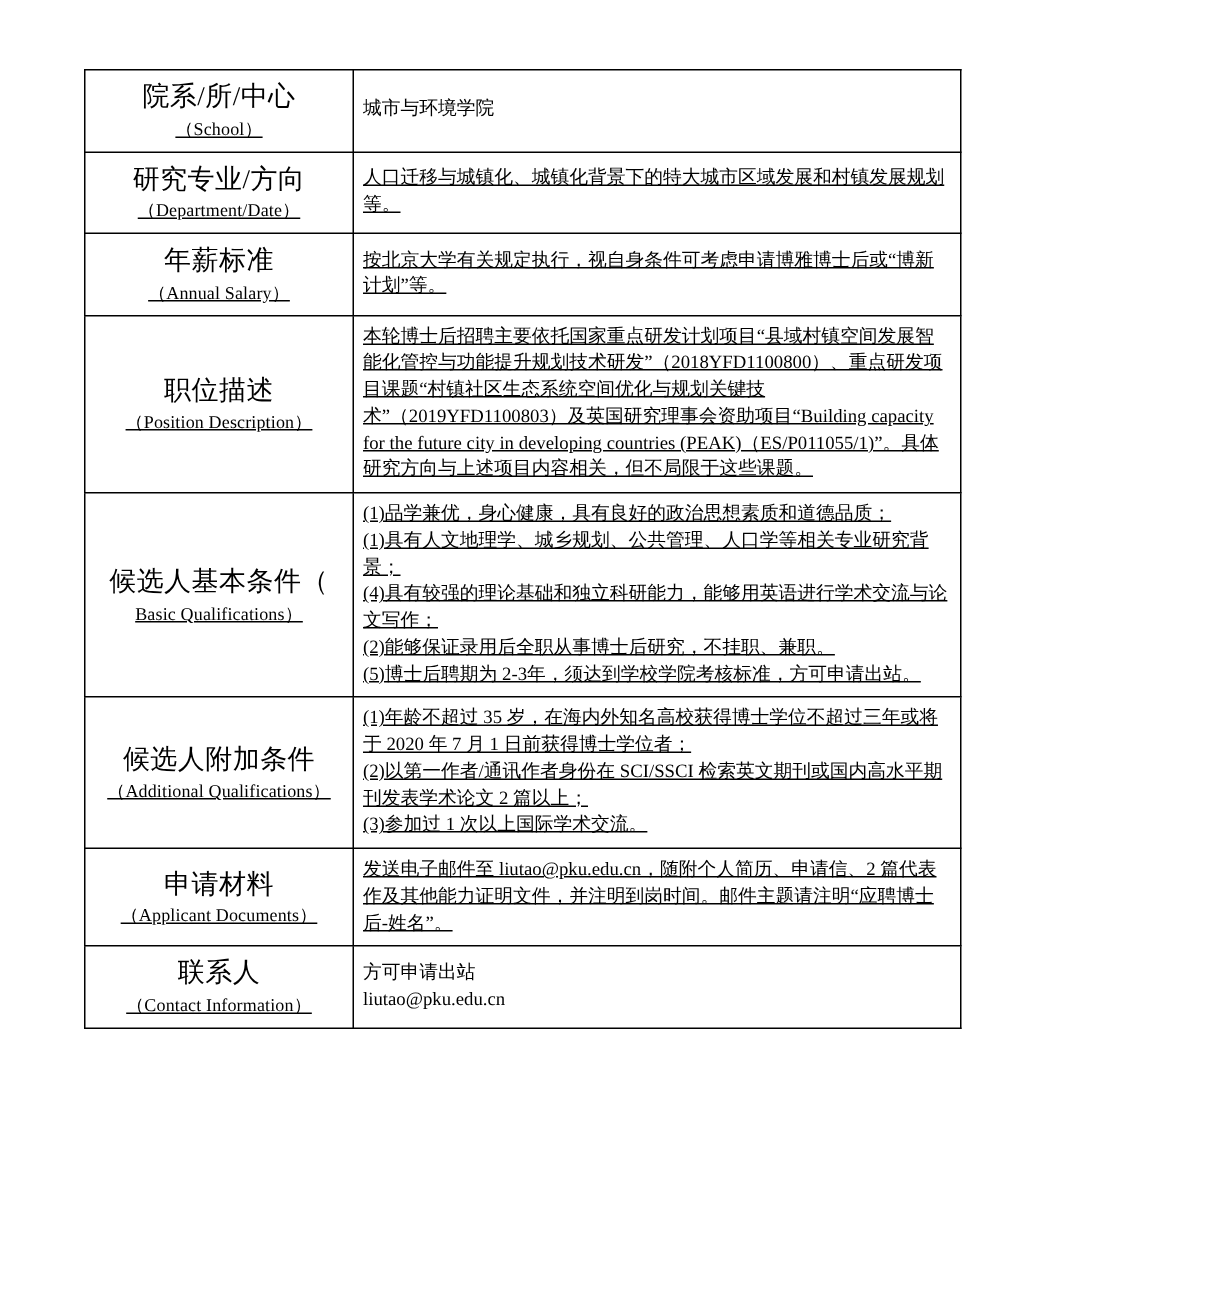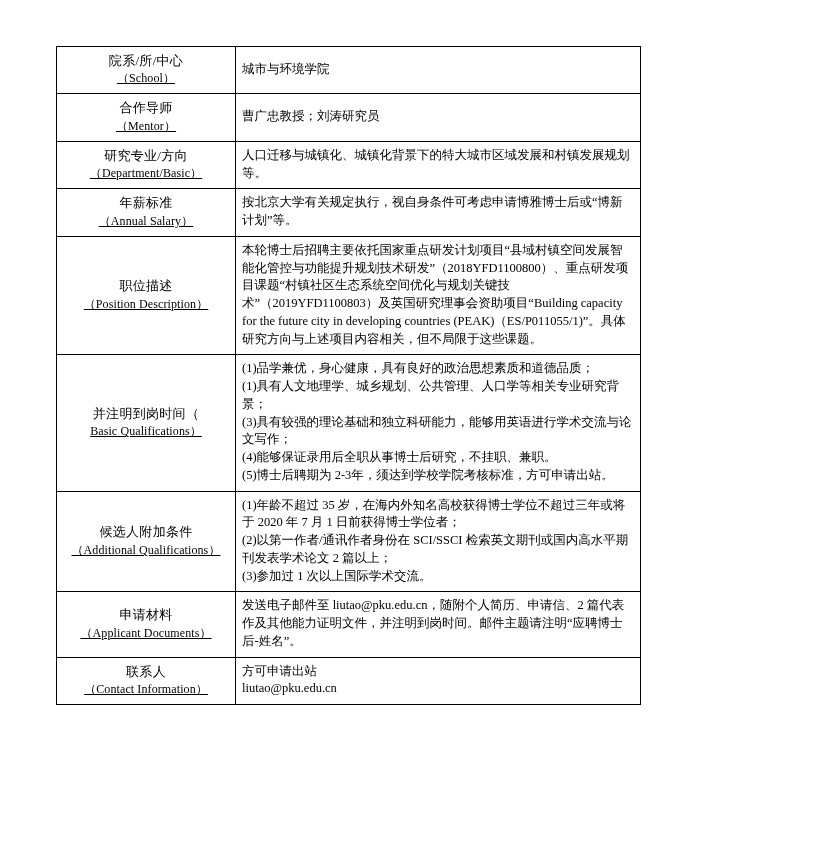--- a/index.html
+++ b/index.html
@@ -41,39 +41,40 @@
     padding: 6px 4px;
   }
   td.value {
     width: 392px;
     text-align: left;
     vertical-align: middle;
     margin-left: 16px;
   }
   .label-cn {
     display: block;
-    font-size: 13px;
+    font-size: 18px;
     letter-spacing: 0.3px;
     font-family: Liberation Serif, serif;
   }
   .label-en {
     display: block;
     font-size: 12px;
     letter-spacing: 0.1px;
     text-decoration: underline;
   }
   .center-val {
     text-align: center;
   }
   .val-line {
     display: block;
   }
   .just {
     text-align: justify;
     text-justify: inter-ideograph;
+    text-decoration: underline;
   }
   .multi .val-line {
     display: block;
   }
 </style>
 </head>
 <body>
 
 <div class="page">
   <table class="recruit">
@@ -81,34 +82,25 @@
       <tr>
         <td class="label">
           <span class="label-cn">院系/所/中心</span>
           <span class="label-en">（School）</span>
         </td>
         <td class="value center-val">
           <span class="val-line">城市与环境学院</span>
         </td>
       </tr>
 
-      <tr>
-        <td class="label">
-          <span class="label-cn">合作导师</span>
-          <span class="label-en">（Mentor）</span>
-        </td>
-        <td class="value center-val">
-          <span class="val-line">曹广忠教授；刘涛研究员</span>
-        </td>
-      </tr>
 
       <tr>
         <td class="label">
           <span class="label-cn">研究专业/方向</span>
-          <span class="label-en">（Department/Basic）</span>
+          <span class="label-en">（Department/Date）</span>
         </td>
         <td class="value just">
           <span class="val-line">人口迁移与城镇化、城镇化背景下的特大城市区域发展和村镇发展规划等。</span>
         </td>
       </tr>
 
       <tr>
         <td class="label">
           <span class="label-cn">年薪标准</span>
           <span class="label-en">（Annual Salary）</span>
@@ -123,28 +115,28 @@
           <span class="label-cn">职位描述</span>
           <span class="label-en">（Position Description）</span>
         </td>
         <td class="value just">
           <span class="val-line">本轮博士后招聘主要依托国家重点研发计划项目“县域村镇空间发展智能化管控与功能提升规划技术研发”（2018YFD1100800）、重点研发项目课题“村镇社区生态系统空间优化与规划关键技术”（2019YFD1100803）及英国研究理事会资助项目“Building capacity for the future city in developing countries (PEAK)（ES/P011055/1)”。具体研究方向与上述项目内容相关，但不局限于这些课题。</span>
         </td>
       </tr>
 
       <tr>
         <td class="label">
-          <span class="label-cn">并注明到岗时间（</span>
+          <span class="label-cn">候选人基本条件（</span>
           <span class="label-en">Basic Qualifications）</span>
         </td>
         <td class="value multi just">
           <span class="val-line">(1)品学兼优，身心健康，具有良好的政治思想素质和道德品质；</span>
           <span class="val-line">(1)具有人文地理学、城乡规划、公共管理、人口学等相关专业研究背景；</span>
-          <span class="val-line">(3)具有较强的理论基础和独立科研能力，能够用英语进行学术交流与论文写作；</span>
-          <span class="val-line">(4)能够保证录用后全职从事博士后研究，不挂职、兼职。</span>
+          <span class="val-line">(4)具有较强的理论基础和独立科研能力，能够用英语进行学术交流与论文写作；</span>
+          <span class="val-line">(2)能够保证录用后全职从事博士后研究，不挂职、兼职。</span>
           <span class="val-line">(5)博士后聘期为 2-3年，须达到学校学院考核标准，方可申请出站。</span>
         </td>
       </tr>
 
       <tr>
         <td class="label">
           <span class="label-cn">候选人附加条件</span>
           <span class="label-en">（Additional Qualifications）</span>
         </td>
         <td class="value multi just">

